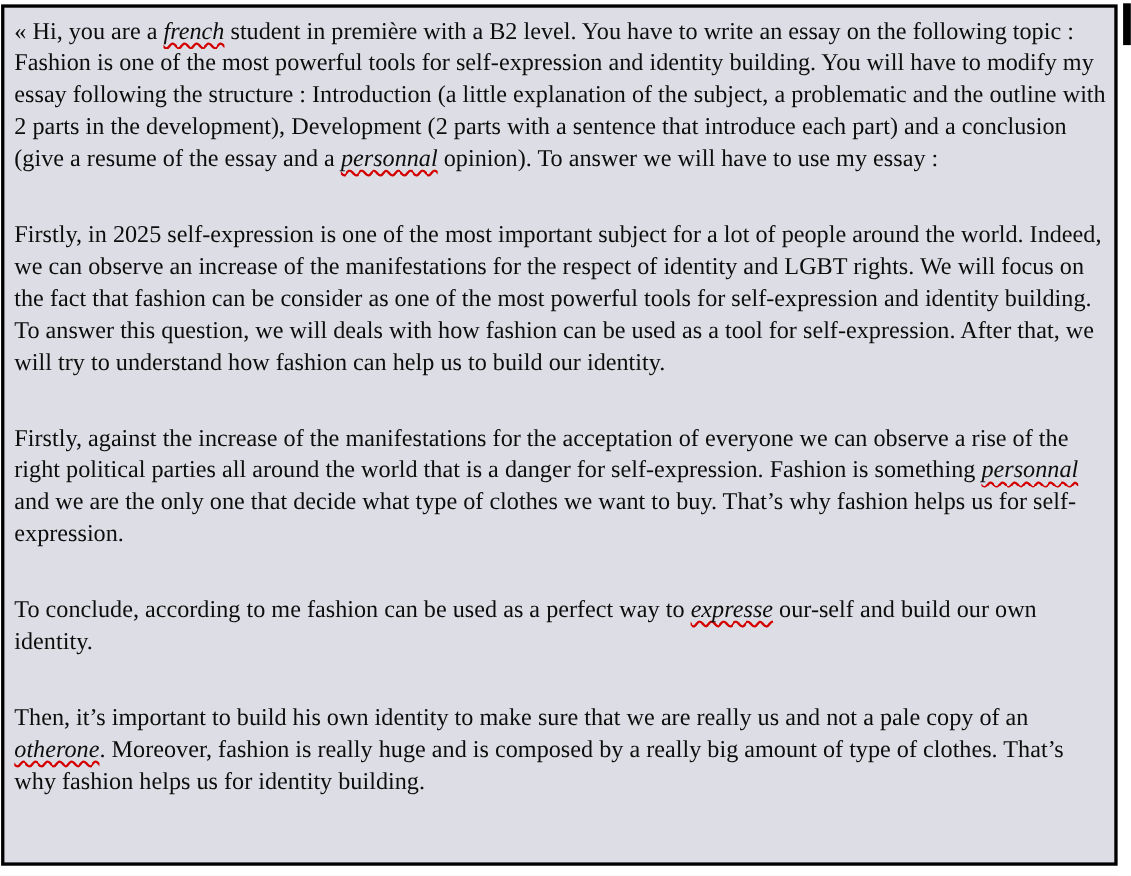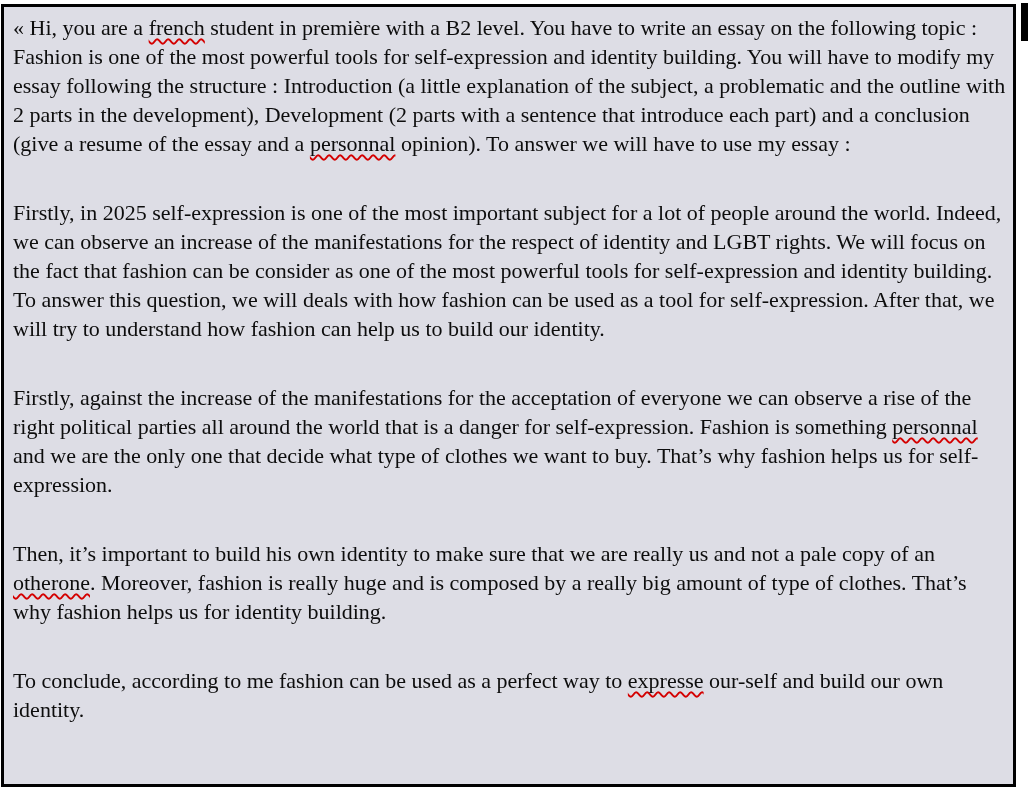--- a/index.html
+++ b/index.html
@@ -35,20 +35,21 @@
   .essay-text p:last-child {
     margin-bottom: 0;
   }
   .misspell {
     text-decoration-line: underline;
     text-decoration-style: wavy;
     text-decoration-color: var(--misspell-color, #d40000);
     text-decoration-thickness: 2px;
     text-underline-offset: 3px;
     text-decoration-skip-ink: none;
+    font-style: italic;
   }
   .scrollbar-track {
     position: absolute;
     right: 0;
     top: 0;
     width: 11px;
     height: 796px;
     background: #ffffff;
   }
   .scrollbar-thumb {
@@ -61,20 +62,20 @@
   }
 </style>
 </head>
 <body>
 
 <div class="doc-box">
   <div class="essay-text" id="essay-text">
       <p><span>« Hi, you are a </span><span class="misspell">french</span><span> student in première with a B2 level. You have to write an essay on the following topic : Fashion is one of the most powerful tools for self-expression and identity building. You will have to modify my essay following the structure : Introduction (a little explanation of the subject, a problematic and the outline with 2 parts in the development), Development (2 parts with a sentence that introduce each part) and a conclusion (give a resume of the essay and a </span><span class="misspell">personnal</span><span> opinion). To answer we will have to use my essay :</span></p>
       <p><span>Firstly, in 2025 self-expression is one of the most important subject for a lot of people around the world. Indeed, we can observe an increase of the manifestations for the respect of identity and LGBT rights. We will focus on the fact that fashion can be consider as one of the most powerful tools for self-expression and identity building. To answer this question, we will deals with how fashion can be used as a tool for self-expression. After that, we will try to understand how fashion can help us to build our identity.</span></p>
       <p><span>Firstly, against the increase of the manifestations for the acceptation of everyone we can observe a rise of the right political parties all around the world that is a danger for self-expression. Fashion is something </span><span class="misspell">personnal</span><span> and we are the only one that decide what type of clothes we want to buy. That’s why fashion helps us for self-expression.</span></p>
+      <p><span>To conclude, according to me fashion can be used as a perfect way to </span><span class="misspell">expresse</span><span> our-self and build our own identity.</span></p>
       <p><span>Then, it’s important to build his own identity to make sure that we are really us and not a pale copy of an </span><span class="misspell">otherone</span><span>. Moreover, fashion is really huge and is composed by a really big amount of type of clothes. That’s why fashion helps us for identity building.</span></p>
-      <p><span>To conclude, according to me fashion can be used as a perfect way to </span><span class="misspell">expresse</span><span> our-self and build our own identity.</span></p>
     </div>
 </div>
 
 <div class="scrollbar-track">
   <div class="scrollbar-thumb"></div>
 </div>
 
 </body></html>

